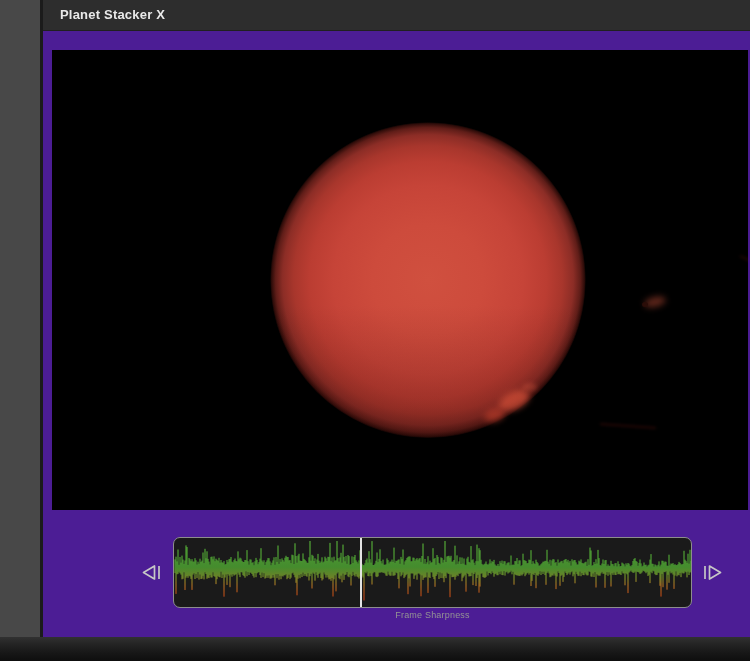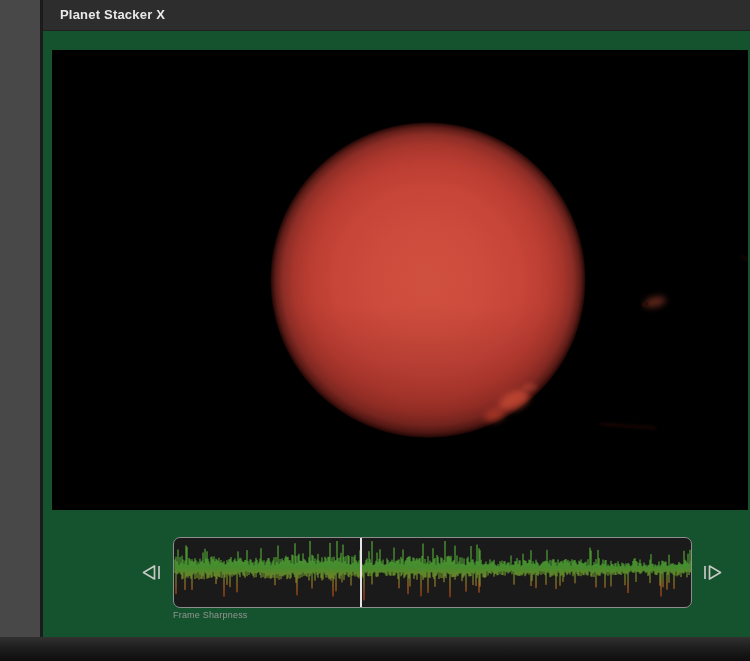--- a/index.html
+++ b/index.html
@@ -6,21 +6,21 @@
   body{
     width:750px;height:661px;overflow:hidden;position:relative;
     background:#1b1b1b;
     font-family:"Liberation Sans", sans-serif;
     -webkit-font-smoothing:antialiased;
   }
   .abs{position:absolute;}
   
   .sidebar{left:0;top:0;width:40px;height:637px;background:#484848;}
   
-  .window{left:43px;top:0;width:707px;height:637px;background:#14532d;}
+  .window{left:43px;top:0;width:707px;height:637px;background:#4c1d95;}
   .titlebar{left:0;top:0;width:100%;height:30px;background:#2d2d2d;border-bottom:1px solid #202020;}
   .title{
     position:absolute;left:17px;top:0;height:30px;line-height:30px;
     font-size:13px;font-weight:600;letter-spacing:.2px;color:#e9e9e9;
   }
   
   .canvas{left:9px;top:50px;width:696px;height:460px;background:#000;overflow:hidden;}
   .sun{
     left:218px;top:72px;width:316px;height:316px;border-radius:50%;
     background:radial-gradient(closest-side,
@@ -51,21 +51,21 @@
   }
   .navbtn.prev{left:92px;top:557px;}
   .navbtn.next{left:652px;top:557px;}
   .graph{
     left:130px;top:537px;width:519px;height:71px;box-sizing:border-box;
     background:#1a1a1a;border:1px solid #8d8d8d;border-radius:7px;overflow:hidden;
   }
   .graph svg{position:absolute;left:0;top:0;width:517px;height:69px;display:block;}
   .playhead{position:absolute;top:0;bottom:0;width:2px;background:#e3e3e3;}
   .graph-label{
-    left:130px;top:610px;width:519px;
+    left:130px;top:610px;width:519px;text-align:center;
     font-size:9px;color:#949494;letter-spacing:.2px;
   }
   
   .backdrop{
     left:0;top:637px;width:750px;height:24px;
     background:linear-gradient(180deg,#313131 0%,#242424 30%,#161616 70%,#0e0e0e 100%);
   }
 </style>
 </head>
 <body>

